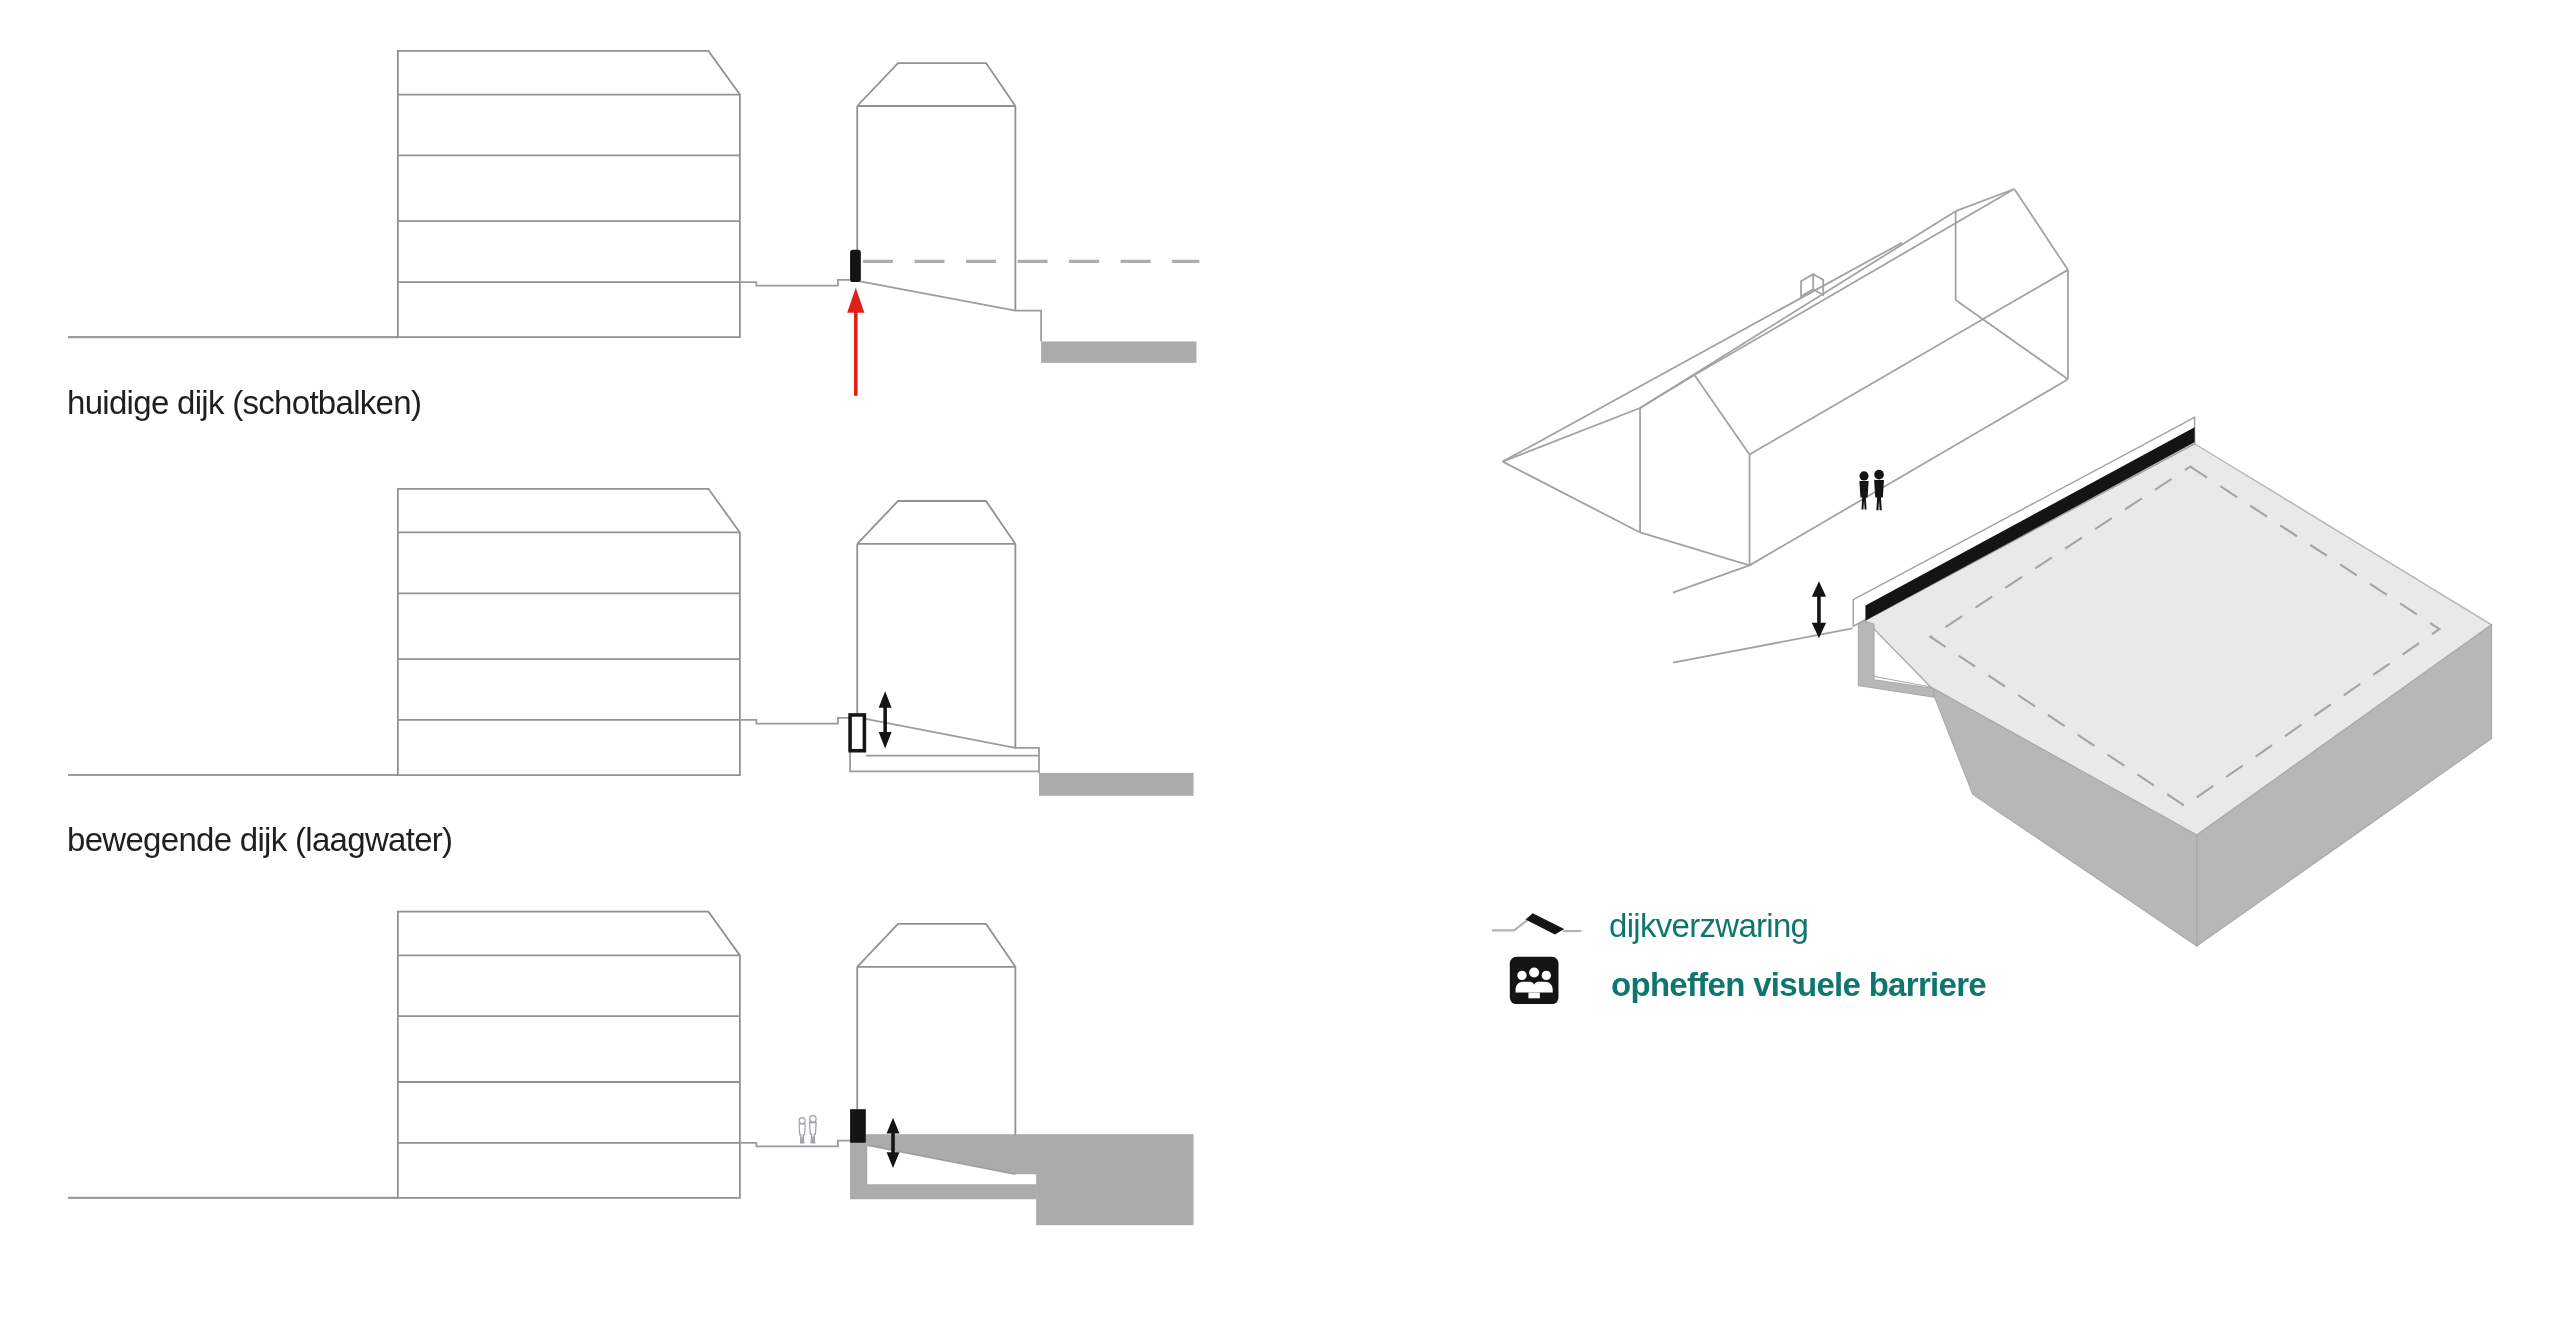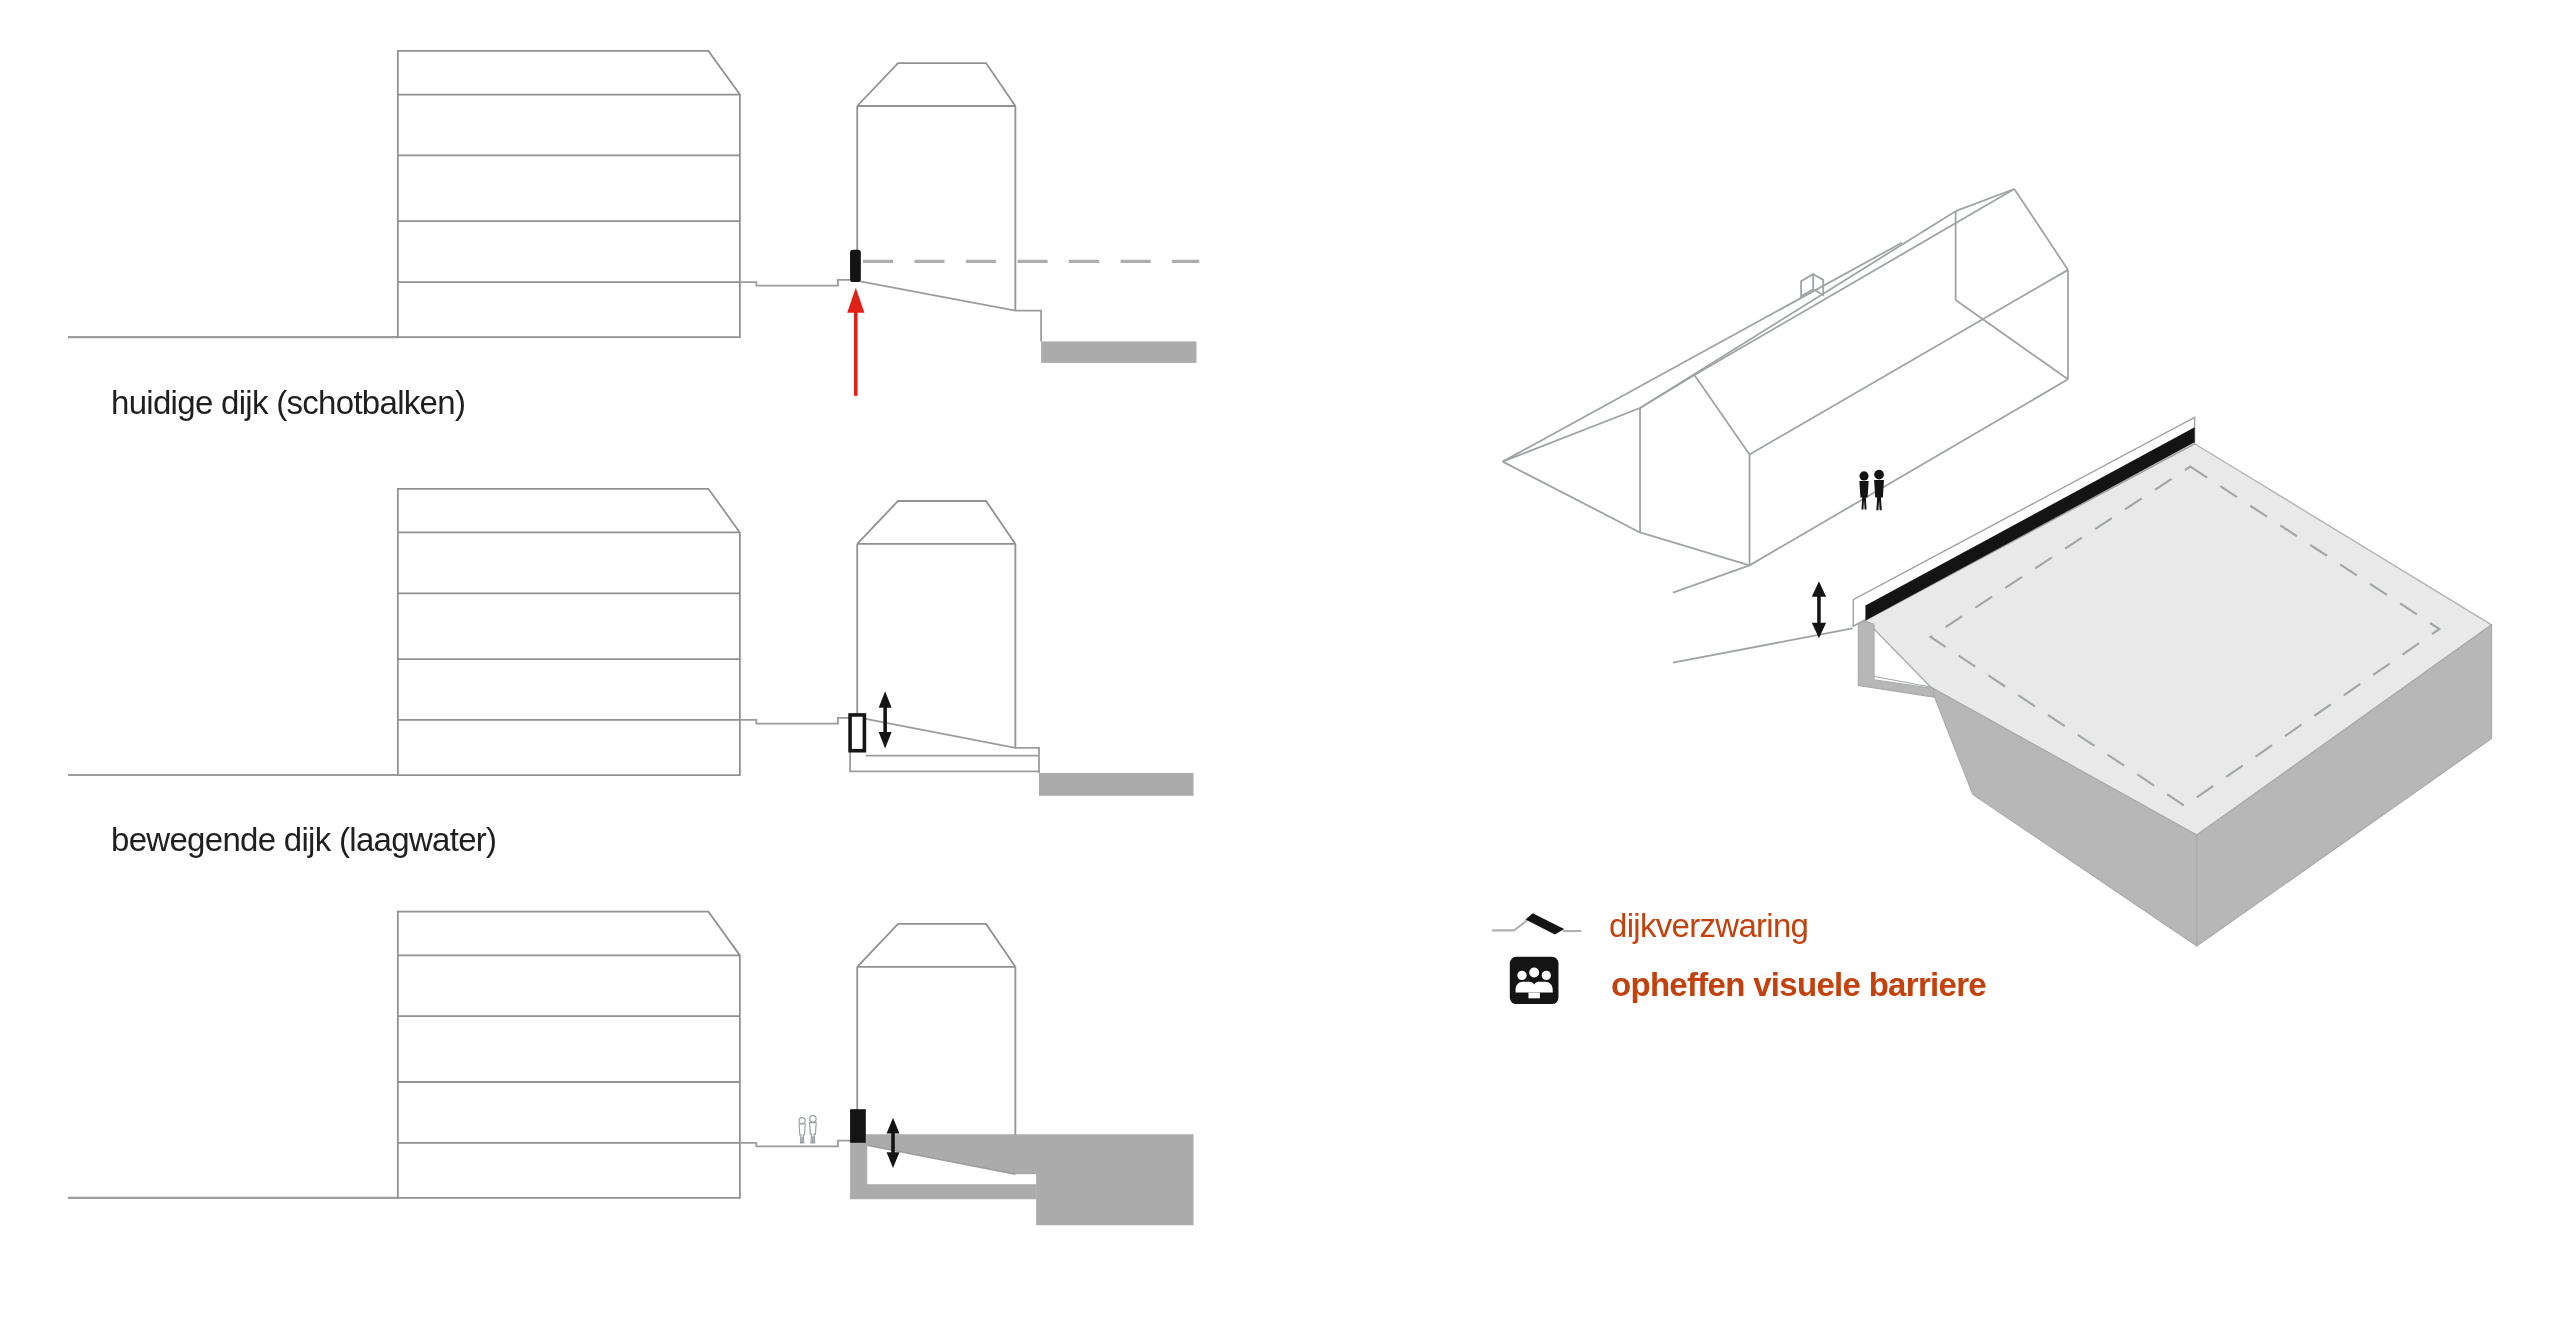--- a/index.html
+++ b/index.html
@@ -10,27 +10,26 @@
     font-family:"Liberation Sans", sans-serif;
     overflow:hidden;
   }
   #artwork{position:absolute;left:0;top:0;}
   .diagram-label{
     position:absolute;
     font-size:33px;
     letter-spacing:-0.7px;
     color:#1f1f1f;
     white-space:nowrap;
-    margin-left:44px;
   }
   .legend-label{
     position:absolute;
     font-size:33px;
     letter-spacing:-0.7px;
-    color:#c2410c;
+    color:#0f766e;
     white-space:nowrap;
   }
 </style>
 </head>
 <body>
 
 <div id="canvas">
 
   <svg id="artwork" width="2576" height="1339" viewBox="0 0 3600 1871" xmlns="http://www.w3.org/2000/svg">
 

